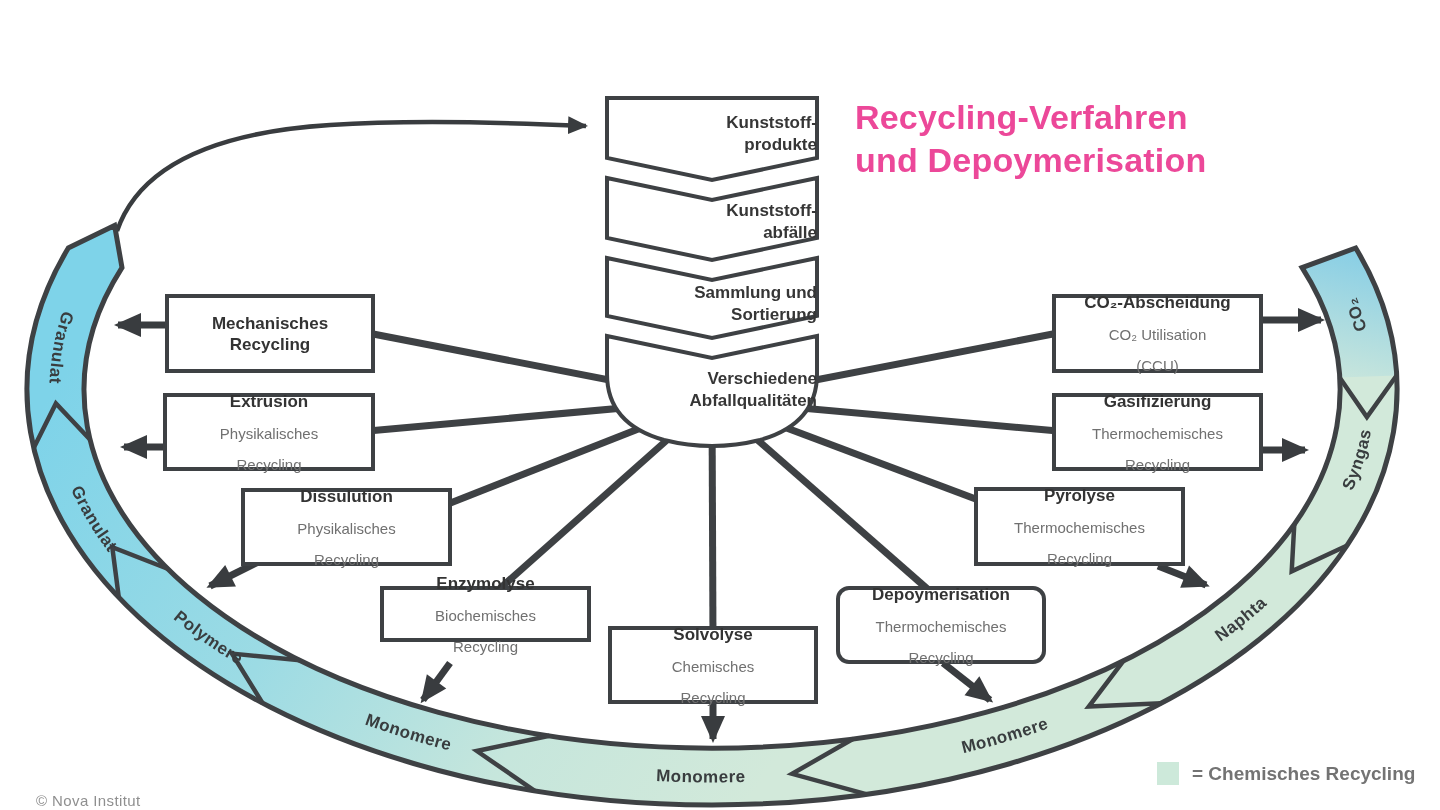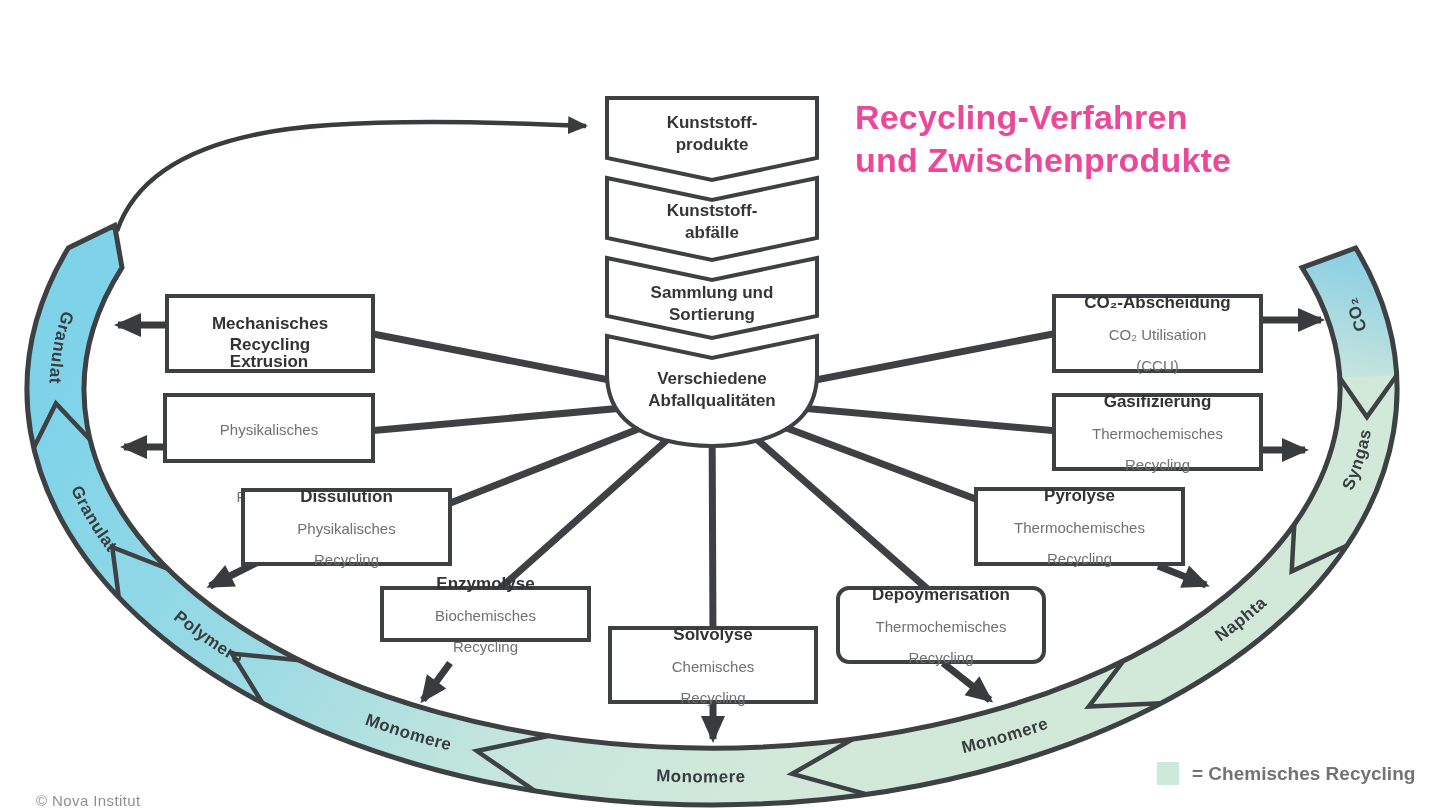--- a/index.html
+++ b/index.html
@@ -2,21 +2,21 @@
 <html><head>
 <meta charset="utf-8">
 <style>
   html,body{margin:0;padding:0;background:#fff;}
   .stage{position:relative;width:1440px;height:810px;overflow:hidden;background:#fff;
          font-family:"Liberation Sans","DejaVu Sans",sans-serif;}
   .stage svg{position:absolute;left:0;top:0;}
   .overlay{position:absolute;left:0;top:0;width:1440px;height:810px;pointer-events:none;}
   .pageTitle{position:absolute;left:855px;top:96px;font-size:34px;font-weight:bold;
              color:#ec4899;line-height:43px;letter-spacing:0.2px;}
-  .chevText{position:absolute;left:607px;width:210px;text-align:center;
+  .chevText{position:absolute;left:607px;width:210px;text-align:right;
             font-size:17px;font-weight:bold;color:#363636;line-height:22px;}
   .pbox{position:absolute;box-sizing:border-box;background:#fff;border:4px solid #3e4144;
         display:flex;flex-direction:column;align-items:center;justify-content:center;
         text-align:center;padding:2px;}
   .pbox .t{font-size:17px;font-weight:bold;color:#333;line-height:21px;}
   .pbox .s{font-size:15px;color:#707070;line-height:19px;margin-top:12px;}
   .legend{position:absolute;left:1157px;top:762px;display:flex;align-items:center;}
   .legendSwatch{width:22px;height:23px;background:#cde9da;margin-right:13px;}
   .legendLabel{font-size:19px;font-weight:bold;color:#737373;}
   .copyright{position:absolute;left:36px;top:792px;font-size:15px;color:#8f8f8f;letter-spacing:0.4px;}
@@ -114,21 +114,21 @@
     <path d="M 607 178 L 712 200 L 817 178 L 817 238 L 712 260 L 607 238 Z"></path>
     <path d="M 607 258 L 712 280 L 817 258 L 817 316 L 712 338 L 607 316 Z"></path>
     <path d="M 607 336 L 712 358 L 817 336 L 817 374 Q 817 424 760 440 Q 712 452 664 440 Q 607 424 607 374 Z"></path>
   </g>
 </svg>
 
 <div class="overlay">
 
   <div class="pageTitle">
     <div>Recycling-Verfahren</div>
-    <div>und Zwischenprodukte</div>
+    <div>und Depoymerisation</div>
   </div>
 
   <div class="chevText" style="top:112px;">
     <div>Kunststoff-</div>
     <div>produkte</div>
   </div>
   <div class="chevText" style="top:200px;">
     <div>Kunststoff-</div>
     <div>abfälle</div>
   </div>
@@ -138,21 +138,21 @@
   </div>
   <div class="chevText" style="top:282px;">
     <div>Sammlung und</div>
     <div>Sortierung</div>
   </div>
 
   <div class="pbox" style="left:165px;top:294px;width:210px;height:79px;">
     <div class="t">Mechanisches</div>
     <div class="t">Recycling</div>
   </div>
-  <div class="pbox" style="left:163px;top:393px;width:212px;height:70px;gap:36px;">
+  <div class="pbox" style="left:163px;top:393px;width:212px;height:78px;">
     <div class="t">Extrusion</div>
     <div class="s">Physikalisches</div>
     <div class="s">Recycling</div>
   </div>
   <div class="pbox" style="left:241px;top:488px;width:211px;height:78px;">
     <div class="t">Dissulution</div>
     <div class="s">Physikalisches</div>
     <div class="s">Recycling</div>
   </div>
   <div class="pbox" style="left:380px;top:586px;width:211px;height:56px;">

